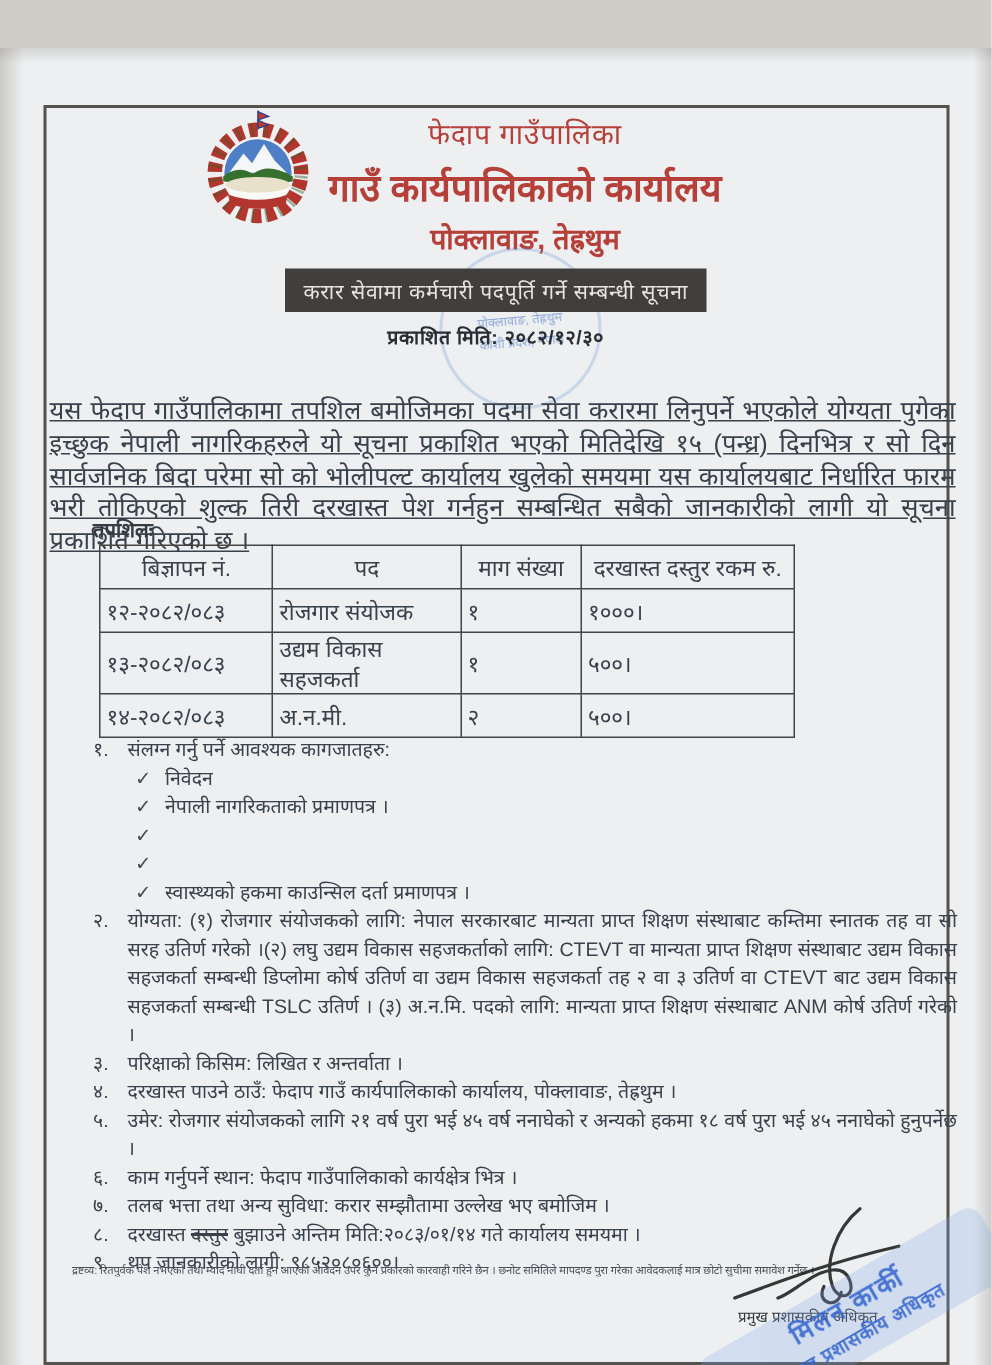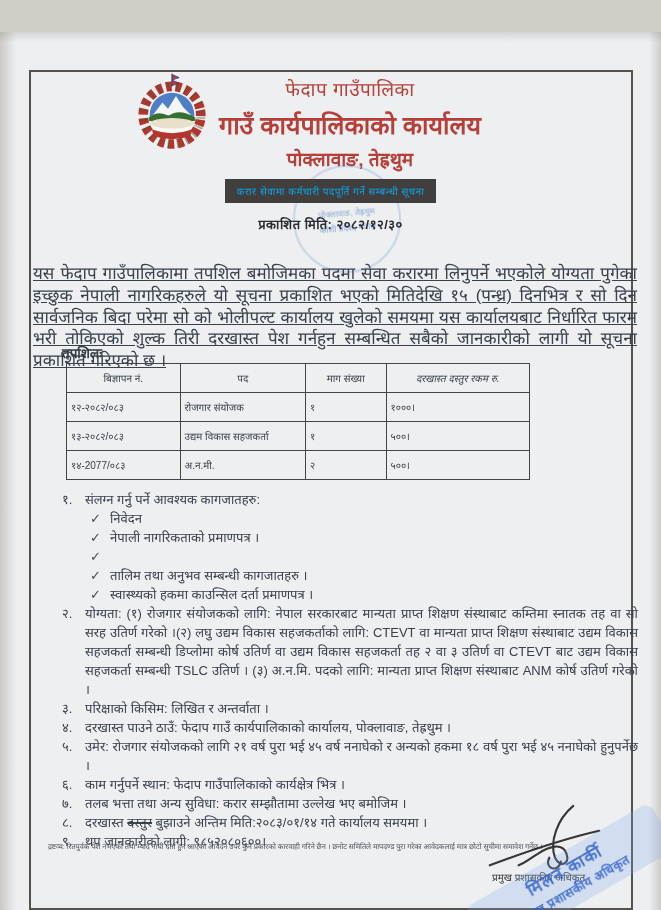--- a/index.html
+++ b/index.html
@@ -23,22 +23,22 @@
     border:2px solid #55514c;box-sizing:border-box;z-index:1;
   }
   .emblem{position:absolute;left:130px;top:40px;width:84px;height:80px;z-index:2;}
   .hdr{position:absolute;left:40px;top:44px;width:620px;text-align:center;color:#b5403a;z-index:2;}
   .hdr .l1{font-size:19px;font-weight:500;letter-spacing:.5px;}
   .hdr .l2{font-size:25px;font-weight:700;margin-top:5px;}
   .hdr .l3{font-size:19px;font-weight:700;margin-top:5px;}
   .hdr .l4{font-size:17.5px;font-weight:500;margin-top:5px;}
   .banner-wrap{position:absolute;left:0;top:147px;width:661px;text-align:center;z-index:3;}
   .banner{
-    display:inline-block;background:#403f3d;color:#0ea5e9;
-    font-size:10px;padding:5px 12px;letter-spacing:.5px;
+    display:inline-block;background:#403f3d;color:#e5e5e5;
+    font-size:14px;padding:5px 12px;letter-spacing:.5px;
   }
   .pub-date{
     position:absolute;left:0;top:183px;width:661px;text-align:center;
     font-size:13px;font-weight:600;color:#2a2e33;letter-spacing:.5px;z-index:3;
   }
   .faint-round-stamp{
     position:absolute;left:293px;top:133px;width:104px;height:104px;
     border-radius:50%;border:2px solid rgba(85,130,205,.25);
     z-index:2;filter:blur(.4px);text-align:center;
     color:rgba(60,110,190,.55);transform:rotate(-5deg);
@@ -48,24 +48,24 @@
   .intro{
     position:absolute;left:33px;top:214px;width:604px;
     font-size:17px;line-height:21.8px;text-align:justify;color:#39414b;z-index:2;text-decoration:underline;
   }
   .tapasil{position:absolute;left:62px;top:312px;font-size:13.5px;font-weight:600;color:#353c44;z-index:2;}
   table.vac{
     position:absolute;left:66px;top:331px;width:464px;
     border-collapse:collapse;z-index:2;color:#39414b;
   }
   table.vac th,table.vac td{
-    border:1.5px solid #454545;height:28px;font-size:10px;
+    border:1.5px solid #454545;height:28px;font-size:15px;
     font-weight:500;padding:0 4px;
   }
-  .c1{width:111px;} .c2{width:127px;} .c3{width:78px;} .c4{width:148px;font-style:italic;}
+  .c1{width:111px;} .c2{width:127px;} .c3{width:78px;} .c4{width:148px;}
   .list{position:absolute;left:62px;top:458px;width:576px;font-size:13px;line-height:19px;color:#39414b;z-index:2;}
   .item{display:flex;}
   .item .num{width:23px;flex:none;}
   .item .txt{flex:1;text-align:justify;}
   .chklist{margin-left:28px;}
   .chk{display:flex;}
   .chk .tick{width:20px;flex:none;color:#444b52;}
   .strike{text-decoration:line-through;text-decoration-thickness:1.5px;}
   .footnote{
     position:absolute;left:48px;top:809px;width:602px;
@@ -140,21 +140,21 @@
       <td>१</td>
       <td>१०००।</td>
     </tr>
     <tr>
       <td>१३-२०८२/०८३</td>
       <td>उद्यम विकास सहजकर्ता</td>
       <td>१</td>
       <td>५००।</td>
     </tr>
     <tr>
-      <td>१४-2077/०८३</td>
+      <td>१४-२०८२/०८३</td>
       <td>अ.न.मी.</td>
       <td>२</td>
       <td>५००।</td>
     </tr>
   </tbody>
     </table>
 
   <div class="list">
     <div class="item">
       <span class="num">१.</span>
@@ -167,21 +167,20 @@
       </div>
       <div class="chk">
         <span class="tick">✓</span>
         <span>नेपाली नागरिकताको प्रमाणपत्र ।</span>
       </div>
       <div class="chk">
         <span class="tick">✓</span>
       </div>
       <div class="chk">
         <span class="tick">✓</span>
-        <span>तालिम तथा अनुभव सम्बन्धी कागजातहरु ।</span>
       </div>
       <div class="chk">
         <span class="tick">✓</span>
         <span>स्वास्थ्यको हकमा काउन्सिल दर्ता प्रमाणपत्र ।</span>
       </div>
     </div>
     <div class="item">
       <span class="num">२.</span>
       <span class="txt">योग्यता: (१) रोजगार संयोजकको लागि: नेपाल सरकारबाट मान्यता प्राप्त शिक्षण संस्थाबाट कम्तिमा स्नातक तह वा सो सरह उतिर्ण गरेको ।(२) लघु उद्यम विकास सहजकर्ताको लागि: CTEVT वा मान्यता प्राप्त शिक्षण संस्थाबाट उद्यम विकास सहजकर्ता सम्बन्धी डिप्लोमा कोर्ष उतिर्ण वा उद्यम विकास सहजकर्ता तह २ वा ३ उतिर्ण वा CTEVT बाट उद्यम विकास सहजकर्ता सम्बन्धी TSLC उतिर्ण । (३) अ.न.मि. पदको लागि: मान्यता प्राप्त शिक्षण संस्थाबाट ANM कोर्ष उतिर्ण गरेको ।</span>
     </div>

